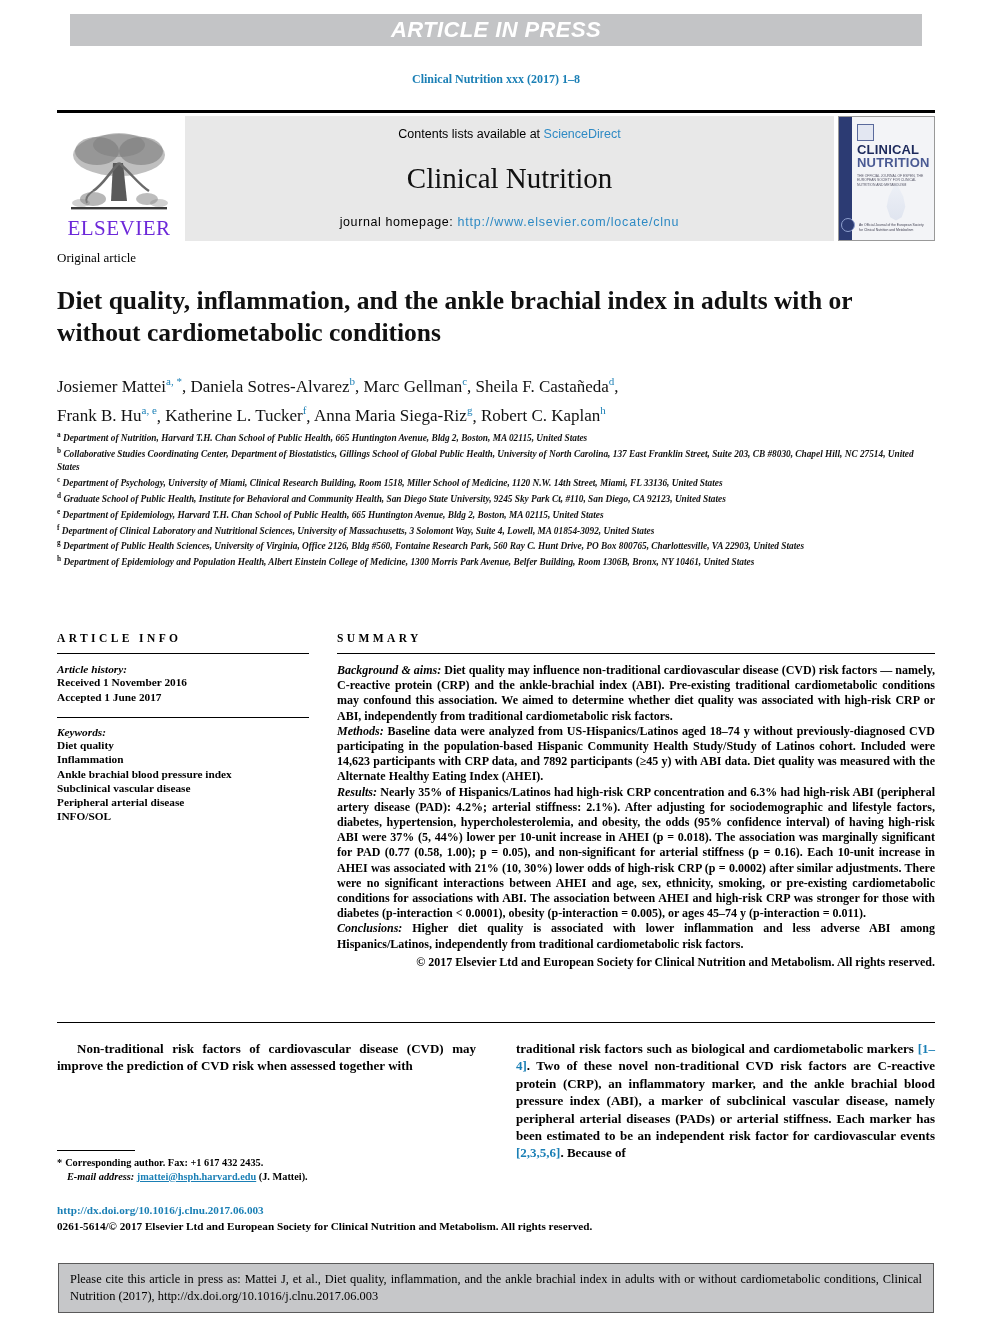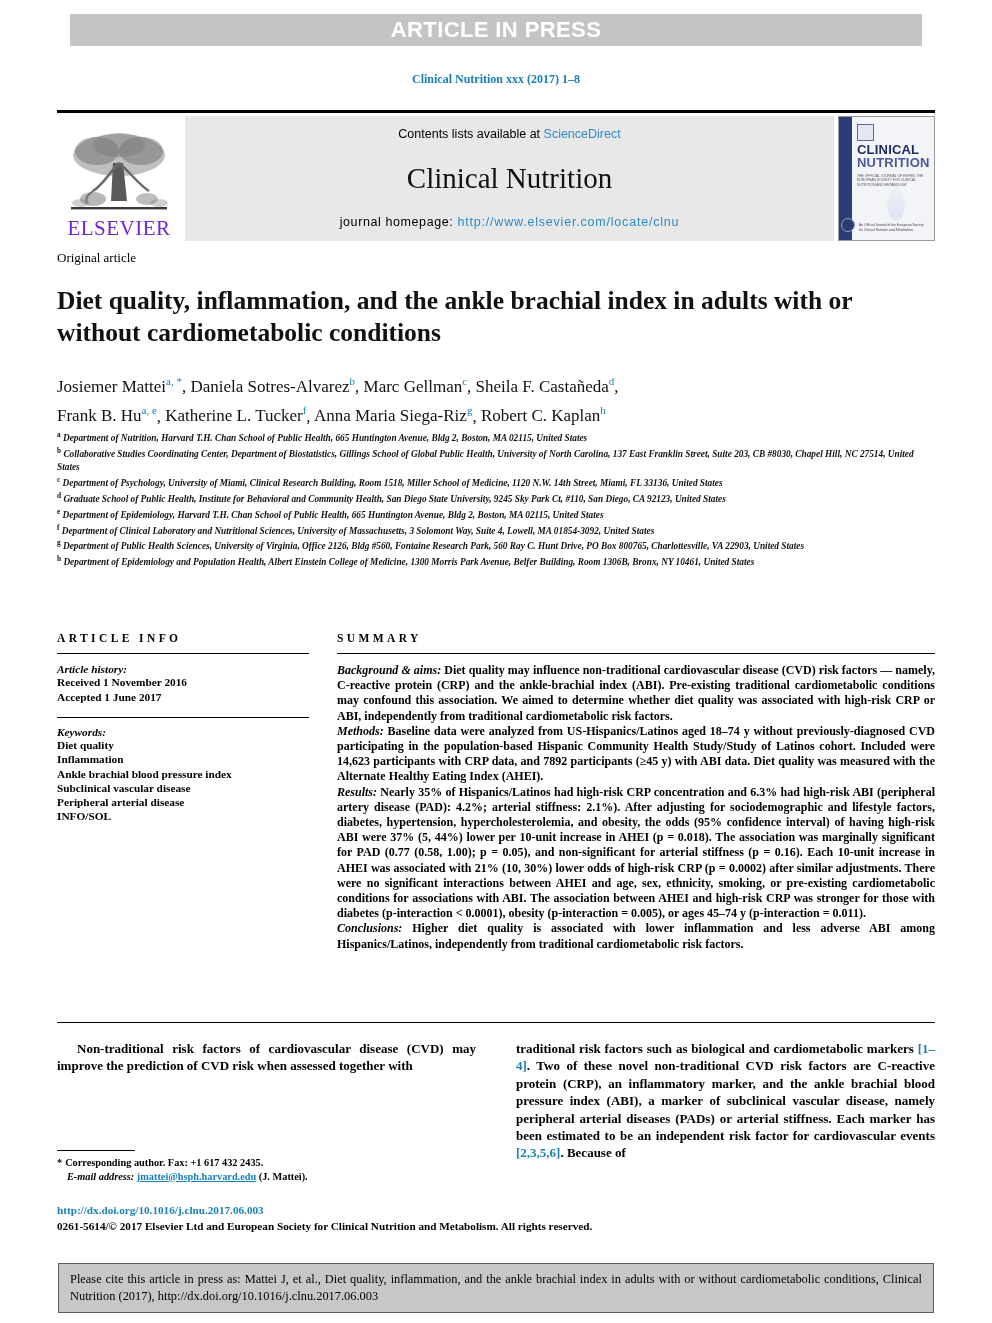--- a/index.html
+++ b/index.html
@@ -27,20 +27,21 @@
     display: flex;
     align-items: center;
     justify-content: center;
   }
   .press-banner span {
     font-family: "Liberation Sans", sans-serif;
     font-weight: bold;
     font-size: 22px;
     letter-spacing: 0.4px;
     color: #ffffff;
+    font-style: italic;
   }
 
   
   .journal-ref {
     position: absolute;
     left: 0; right: 0;
     top: 72px;
     text-align: center;
     font-size: 12px;
     font-weight: bold;
@@ -465,20 +466,21 @@
     <div class="kw-line">INFO/SOL</div>
   </div>
 
   <div class="col-sum">
     <div class="sec-head">SUMMARY</div>
     <hr class="hr-thin">
     <p class="abs-para"><i>Background &amp; aims:</i><span> Diet quality may influence non-traditional cardiovascular disease (CVD) risk factors — namely, C-reactive protein (CRP) and the ankle-brachial index (ABI). Pre-existing traditional cardiometabolic conditions may confound this association. We aimed to determine whether diet quality was associated with high-risk CRP or ABI, independently from traditional cardiometabolic risk factors.</span></p>
     <p class="abs-para"><i>Methods:</i><span> Baseline data were analyzed from US-Hispanics/Latinos aged 18–74 y without previously-diagnosed CVD participating in the population-based Hispanic Community Health Study/Study of Latinos cohort. Included were 14,623 participants with CRP data, and 7892 participants (≥45 y) with ABI data. Diet quality was measured with the Alternate Healthy Eating Index (AHEI).</span></p>
     <p class="abs-para"><i>Results:</i><span> Nearly 35% of Hispanics/Latinos had high-risk CRP concentration and 6.3% had high-risk ABI (peripheral artery disease (PAD): 4.2%; arterial stiffness: 2.1%). After adjusting for sociodemographic and lifestyle factors, diabetes, hypertension, hypercholesterolemia, and obesity, the odds (95% confidence interval) of having high-risk ABI were 37% (5, 44%) lower per 10-unit increase in AHEI (p = 0.018). The association was marginally significant for PAD (0.77 (0.58, 1.00); p = 0.05), and non-significant for arterial stiffness (p = 0.16). Each 10-unit increase in AHEI was associated with 21% (10, 30%) lower odds of high-risk CRP (p = 0.0002) after similar adjustments. There were no significant interactions between AHEI and age, sex, ethnicity, smoking, or pre-existing cardiometabolic conditions for associations with ABI. The association between AHEI and high-risk CRP was stronger for those with diabetes (p-interaction &lt; 0.0001), obesity (p-interaction = 0.005), or ages 45–74 y (p-interaction = 0.011).</span></p>
     <p class="abs-para"><i>Conclusions:</i><span> Higher diet quality is associated with lower inflammation and less adverse ABI among Hispanics/Latinos, independently from traditional cardiometabolic risk factors.</span></p>
+    <p class="abs-copy">© 2017 Elsevier Ltd and European Society for Clinical Nutrition and Metabolism. All rights reserved.</p>
   </div>
 
 </div>
 
 <div class="rule-bottom"></div>
 
 <div class="body-cols">
   <div class="bcol">
     <p class="body-para">Non-traditional risk factors of cardiovascular disease (CVD) may improve the prediction of CVD risk when assessed together with</p>
   </div>

